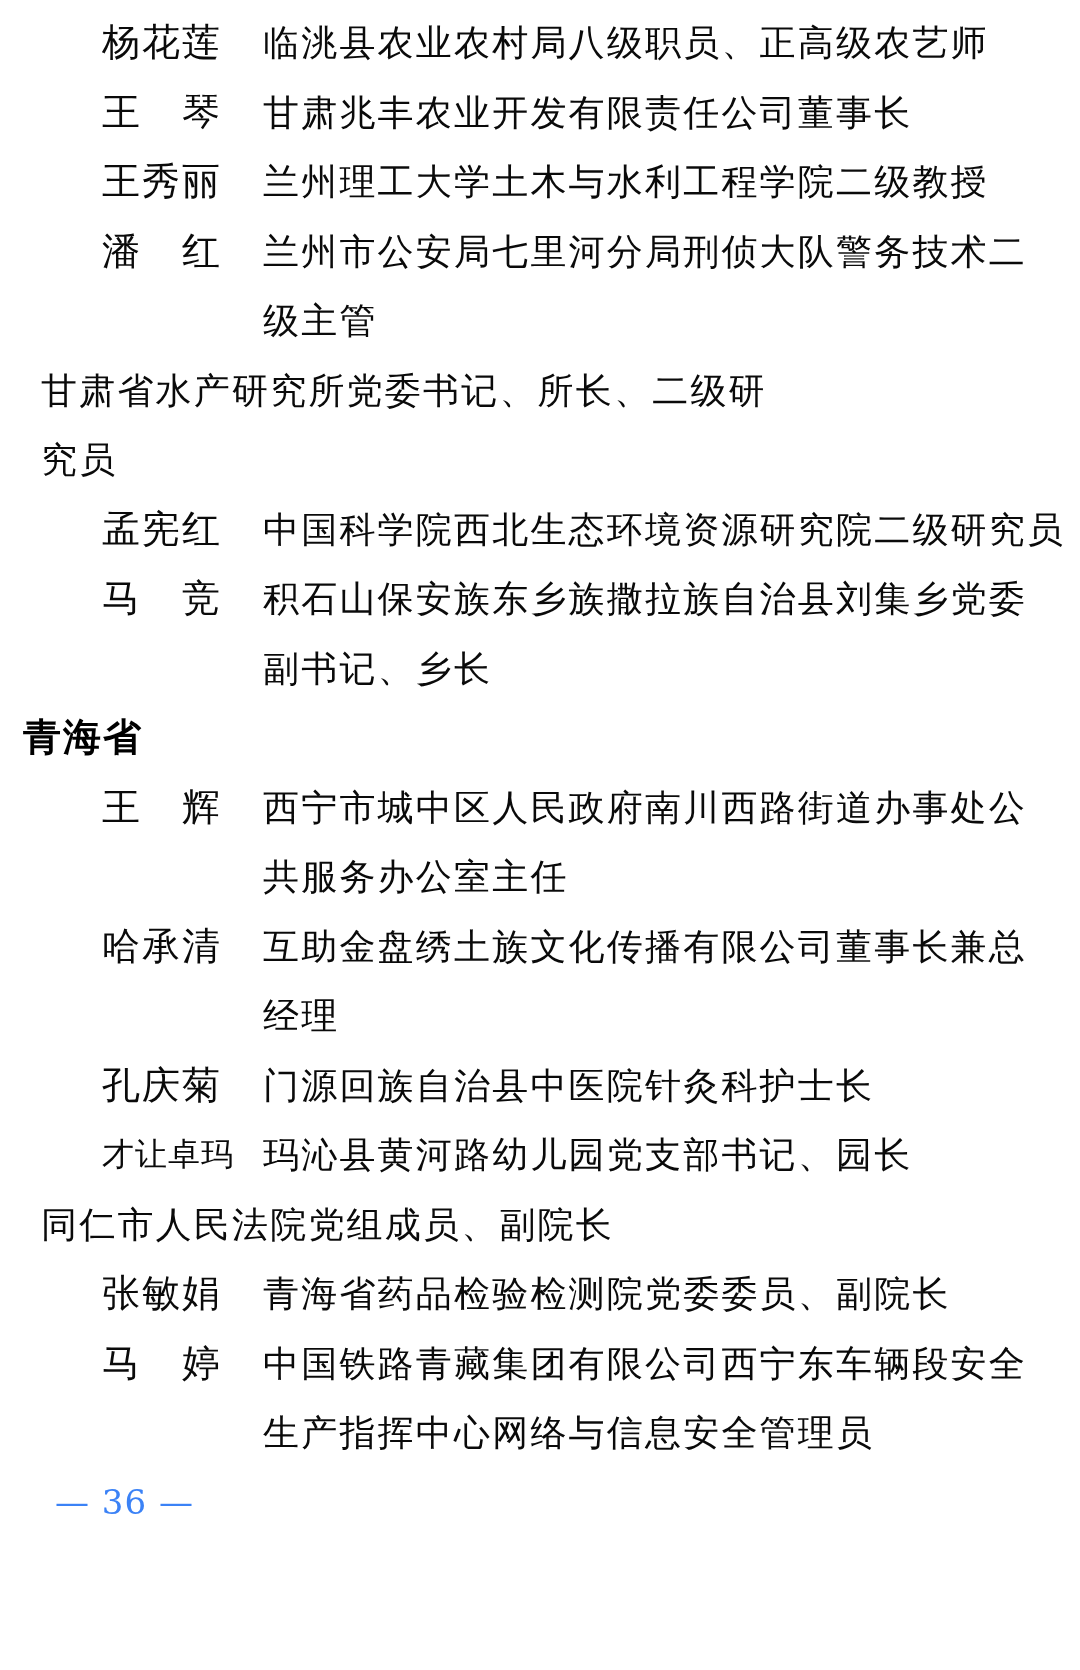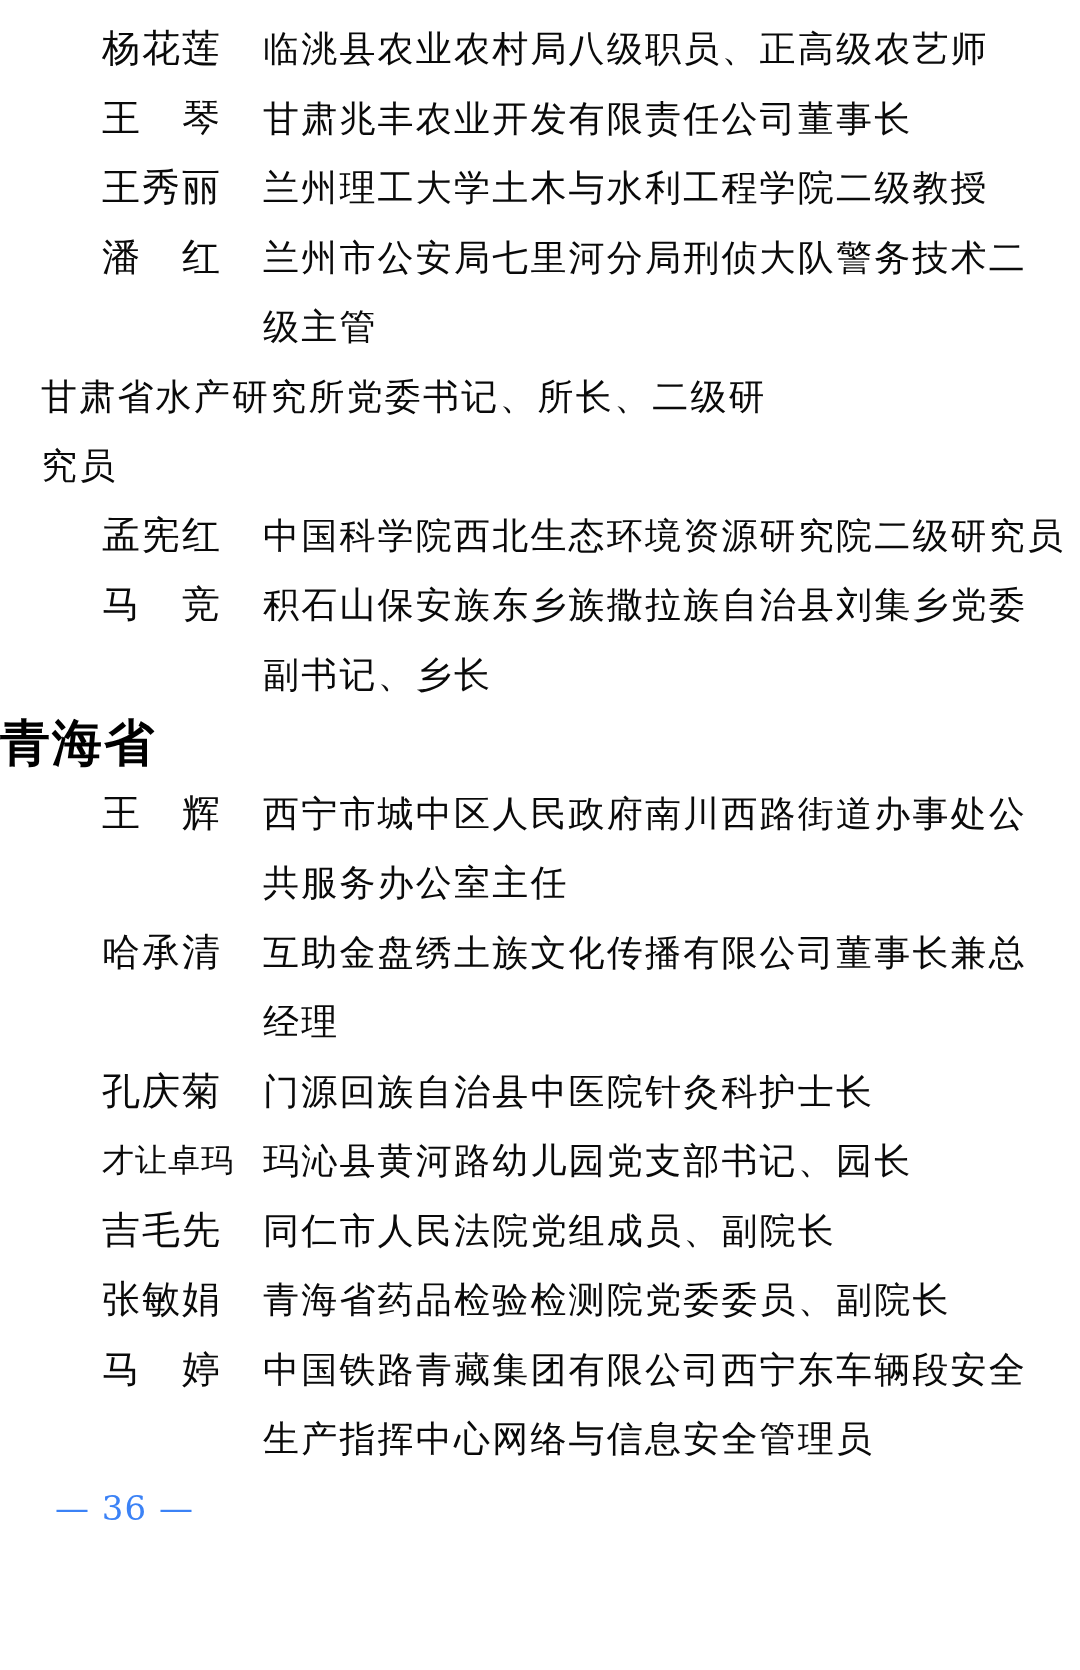--- a/index.html
+++ b/index.html
@@ -11,21 +11,21 @@
     width: 1080px;
     height: 1670px;
     overflow: hidden;
     color: #0a0a0a;
     font-family: "DejaVu Serif", "Liberation Serif", serif;
   }
   .page {
     position: relative;
     width: 1080px;
     height: 1670px;
-    padding-top: 14px;
+    padding-top: 8px;
     box-sizing: border-box;
   }
   .row {
     display: flex;
     align-items: flex-start;
     line-height: 69.5px;
   }
   .person-name {
     flex: none;
     width: 120px;
@@ -41,24 +41,25 @@
   }
   .person-title {
     flex: none;
     width: 820px;
     margin-left: 41px;
     font-size: 36px;
     letter-spacing: 2.2px;
     white-space: pre-line;
   }
   .section-header {
+    margin-left: 23px;
     line-height: 69.5px;
     font-family: "DejaVu Sans", "Liberation Sans", sans-serif;
     font-weight: bold;
-    font-size: 50px;
+    font-size: 38px;
     letter-spacing: 2px;
     color: #000000;
   }
   .page-footer {
     margin-left: 55px;
     line-height: 69.5px;
     font-size: 34px;
     letter-spacing: 1px;
     color: #3b82f6;
   }
@@ -135,21 +136,20 @@
     <div class="person-name">孔庆菊</div>
     <div class="person-title">门源回族自治县中医院针灸科护士长</div>
   </div>
 
   <div class="row">
     <div class="person-name name-4">才让卓玛</div>
     <div class="person-title">玛沁县黄河路幼儿园党支部书记、园长</div>
   </div>
 
   <div class="row">
-    <div class="person-name">吉毛先</div>
     <div class="person-title">同仁市人民法院党组成员、副院长</div>
   </div>
 
   <div class="row">
     <div class="person-name">张敏娟</div>
     <div class="person-title">青海省药品检验检测院党委委员、副院长</div>
   </div>
 
   <div class="row">
     <div class="person-name">马　婷</div>

